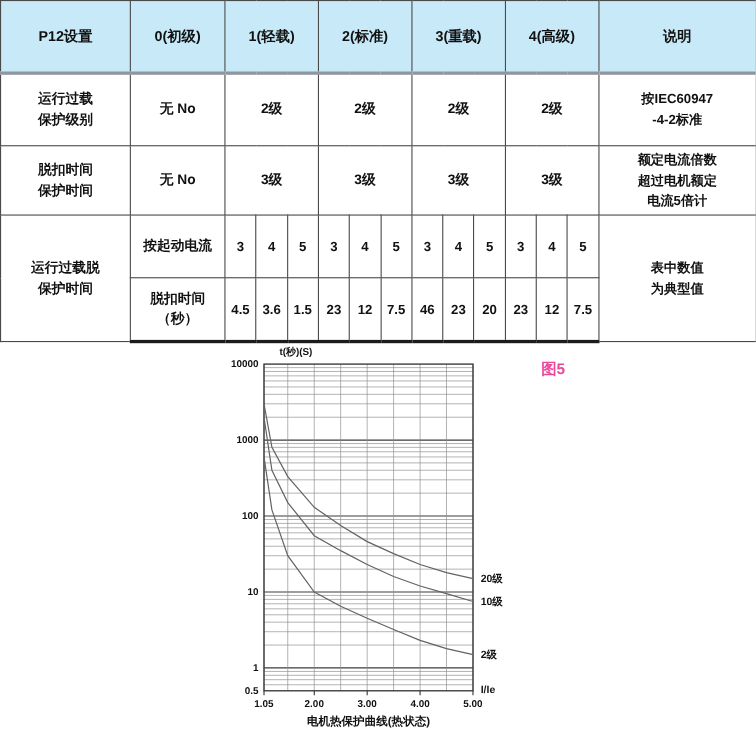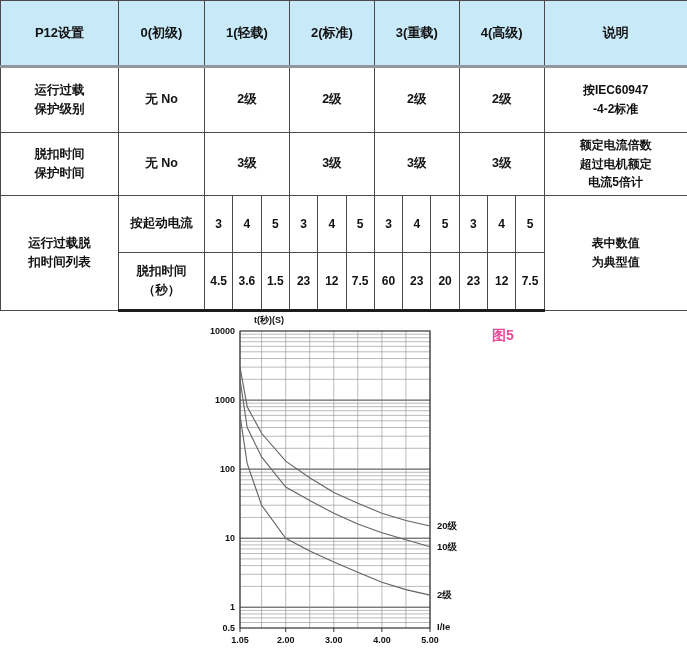--- a/index.html
+++ b/index.html
@@ -101,21 +101,21 @@
       <td colspan="3">3级</td>
       <td colspan="3">3级</td>
       <td colspan="3">3级</td>
       <td colspan="3">3级</td>
       <td class="note">额定电流倍数
 超过电机额定
 电流5倍计</td>
     </tr>
     <tr style="height:57px">
       <td rowspan="2">运行过载脱
-扣时间列表</td>
+保护时间</td>
       <td>按起动电流</td>
       <td class="num">3</td>
       <td class="num">4</td>
       <td class="num">5</td>
       <td class="num">3</td>
       <td class="num">4</td>
       <td class="num">5</td>
       <td class="num">3</td>
       <td class="num">4</td>
       <td class="num">5</td>
@@ -126,21 +126,21 @@
 为典型值</td>
     </tr>
     <tr class="last" style="height:58px">
       <td>脱扣时间（秒）</td>
       <td class="num">4.5</td>
       <td class="num">3.6</td>
       <td class="num">1.5</td>
       <td class="num">23</td>
       <td class="num">12</td>
       <td class="num">7.5</td>
-      <td class="num">60</td>
+      <td class="num">46</td>
       <td class="num">23</td>
       <td class="num">20</td>
       <td class="num">23</td>
       <td class="num">12</td>
       <td class="num">7.5</td>
     </tr>
   </tbody>
     </table>
 
   <div class="chart-wrap">
@@ -216,14 +216,15 @@
         <line x1="203.9" x2="203.9" y1="318" y2="322" class="tick"></line>
         <text x="203.9" y="333" text-anchor="middle" class="axt">4.00</text>
         <line x1="252.0" x2="252.0" y1="318" y2="322" class="tick"></line>
         <text x="252.0" y="333" text-anchor="middle" class="axt">5.00</text>
         <text x="76" y="13" class="axt">t(秒)(S)</text>
         <text x="259" y="320" class="slab">I/Ie</text>
       </svg>
   </div>
 
   <div class="fig-label">图5</div>
+  <div class="chart-caption">电机热保护曲线(热状态)</div>
 
 </div>
 
 </body></html>

